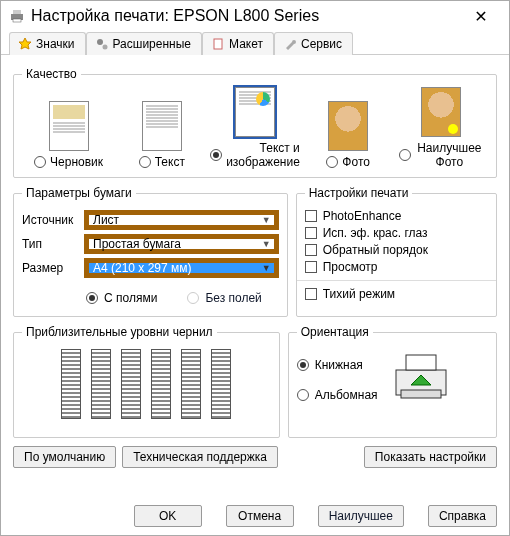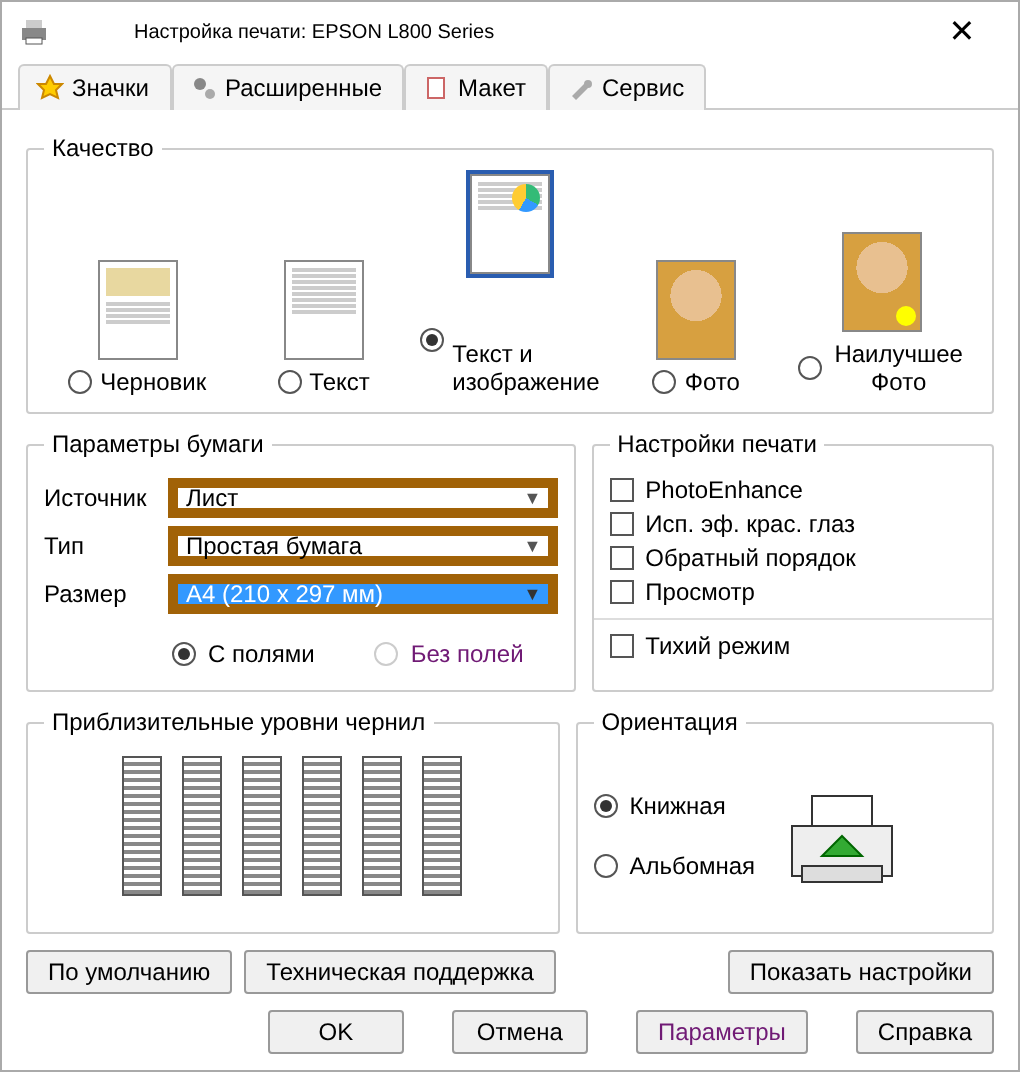--- a/index.html
+++ b/index.html
@@ -1,20 +1,20 @@
 <!DOCTYPE html>
 <html><head>
 <meta charset="utf-8">
 <style>
   * { box-sizing: border-box; font-family: 'Segoe UI', Tahoma, sans-serif; font-size: 12px; }
   body { margin: 0; background: #fff; }
   .window { width: 510px; height: 536px; border: 1px solid #aaa; background: #fff; position: relative; }
   .titlebar { height: 30px; display: flex; align-items: center; padding: 0 8px; }
   .titlebar .icon { width: 16px; height: 16px; margin-right: 6px; }
-  .titlebar .title { flex: 1; font-size: 10px; margin-left: 36px; }
+  .titlebar .title { flex: 1; font-size: 16px; }
   .titlebar .close { width: 40px; text-align: center; font-size: 16px; cursor: default; }
   .tabs { display: flex; padding: 0 8px; border-bottom: 1px solid #ccc; align-items: flex-end; gap: 0; }
   .tab { padding: 4px 10px 4px 8px; border: 1px solid #ccc; border-bottom: none; background: #f5f5f5; display: flex; align-items: center; gap: 4px; cursor: default; position: relative; top: 1px; border-radius: 3px 3px 0 0; }
   .tab.active { background: #fff; border-bottom: 1px solid #fff; }
   .content { padding: 8px 12px; }
   fieldset { border: 1px solid #ccc; border-radius: 2px; margin: 4px 0; padding: 6px 8px 8px 8px; }
   legend { padding: 0 4px; font-size: 12px; }
   .quality-row { display: flex; justify-content: space-around; align-items: flex-end; }
   .qitem { display: flex; flex-direction: column; align-items: center; width: 84px; }
   .qthumb { width: 40px; height: 50px; border: 1px solid #888; background: #fff; display: flex; flex-direction: column; padding: 3px; gap: 1px; margin-bottom: 4px; position: relative; }
@@ -33,27 +33,27 @@
   .printopts { flex: 1; }
   .form-row { display: flex; align-items: center; margin: 4px 0; gap: 6px; }
   .form-row label { width: 56px; }
   .select { flex: 1; border: 5px solid #a16207; height: 20px; display: flex; align-items: center; padding: 0 4px; background: #fff; position: relative; }
   .select .arrow { position: absolute; right: 3px; font-size: 9px; color: #555; }
   .select.highlight { background: #3399ff; color: #fff; }
   .checkbox { width: 12px; height: 12px; border: 1px solid #555; display: inline-flex; align-items: center; justify-content: center; flex: none; background: #fff; }
   .checkbox.checked::after { content: '✓'; font-size: 10px; line-height: 10px; }
   .check-row { display: flex; align-items: center; gap: 6px; margin: 3px 0; }
   .margins-row { display: flex; gap: 30px; padding: 6px 0 0 64px; }
-  .disabled { color: #701a75; }
+  .disabled { color: #0f172a; }
   .row3 { display: flex; gap: 8px; }
   .ink { flex: 1.3; }
   .orient { flex: 1; }
   .inkbars { display: flex; gap: 10px; padding: 4px 6px 10px; justify-content: center; }
   .inkbar { width: 20px; height: 70px; background: repeating-linear-gradient(0deg, #888 0 2px, #fff 2px 4px); border: 1px solid #555; }
-  .orient-body { display: flex; align-items: center; gap: 8px; margin-top: 14px; }
+  .orient-body { display: flex; align-items: flex-end; gap: 8px; }
   .orient-radios { display: flex; flex-direction: column; gap: 10px; }
   .printer-img { width: 70px; height: 60px; }
   .default-row { display: flex; justify-content: flex-end; align-items: center; gap: 6px; margin: 4px 0; }
   .btnrow { display: flex; gap: 6px; margin-top: 4px; }
   .btn { border: 1px solid #999; background: #f0f0f0; padding: 3px 10px; cursor: default; border-radius: 2px; }
   .footer { position: absolute; bottom: 8px; left: 0; right: 0; display: flex; justify-content: flex-end; gap: 24px; padding: 0 12px; }
   .footer .btn { min-width: 68px; text-align: center; }
   hr.quiet-sep { border: none; border-top: 1px solid #ddd; margin: 6px -8px; }
 </style>
 </head>
@@ -136,21 +136,21 @@
           <div class="qthumb image selected">
               <div class="circ"></div>
               <div class="line"></div>
               <div class="line"></div>
               <div class="line"></div>
               <div class="line"></div>
               <div class="line"></div>
             </div>
           <div class="qlabel">
               <span class="radio checked"></span>
-              <span style="text-align:left;margin-top:29px;">Текст и изображение</span>
+              <span style="text-align:right;">Текст и изображение</span>
             </div>
         </div>
         <div class="qitem">
           <div class="qthumb photo">
               <div class="ph"></div>
             </div>
           <div class="qlabel">
               <span class="radio"></span>
               <span>Фото</span>
             </div>
@@ -272,16 +272,16 @@
       <button class="btn">Техническая поддержка</button>
       <div style="flex:1"></div>
       <button class="btn">Показать настройки</button>
     </div>
 
   </div>
 
   <div class="footer">
     <button class="btn">OK</button>
     <button class="btn">Отмена</button>
-    <button class="btn disabled">Параметры</button>
+    <button class="btn disabled">Наилучшее</button>
     <button class="btn">Справка</button>
   </div>
 </div>
 
 </body></html>

